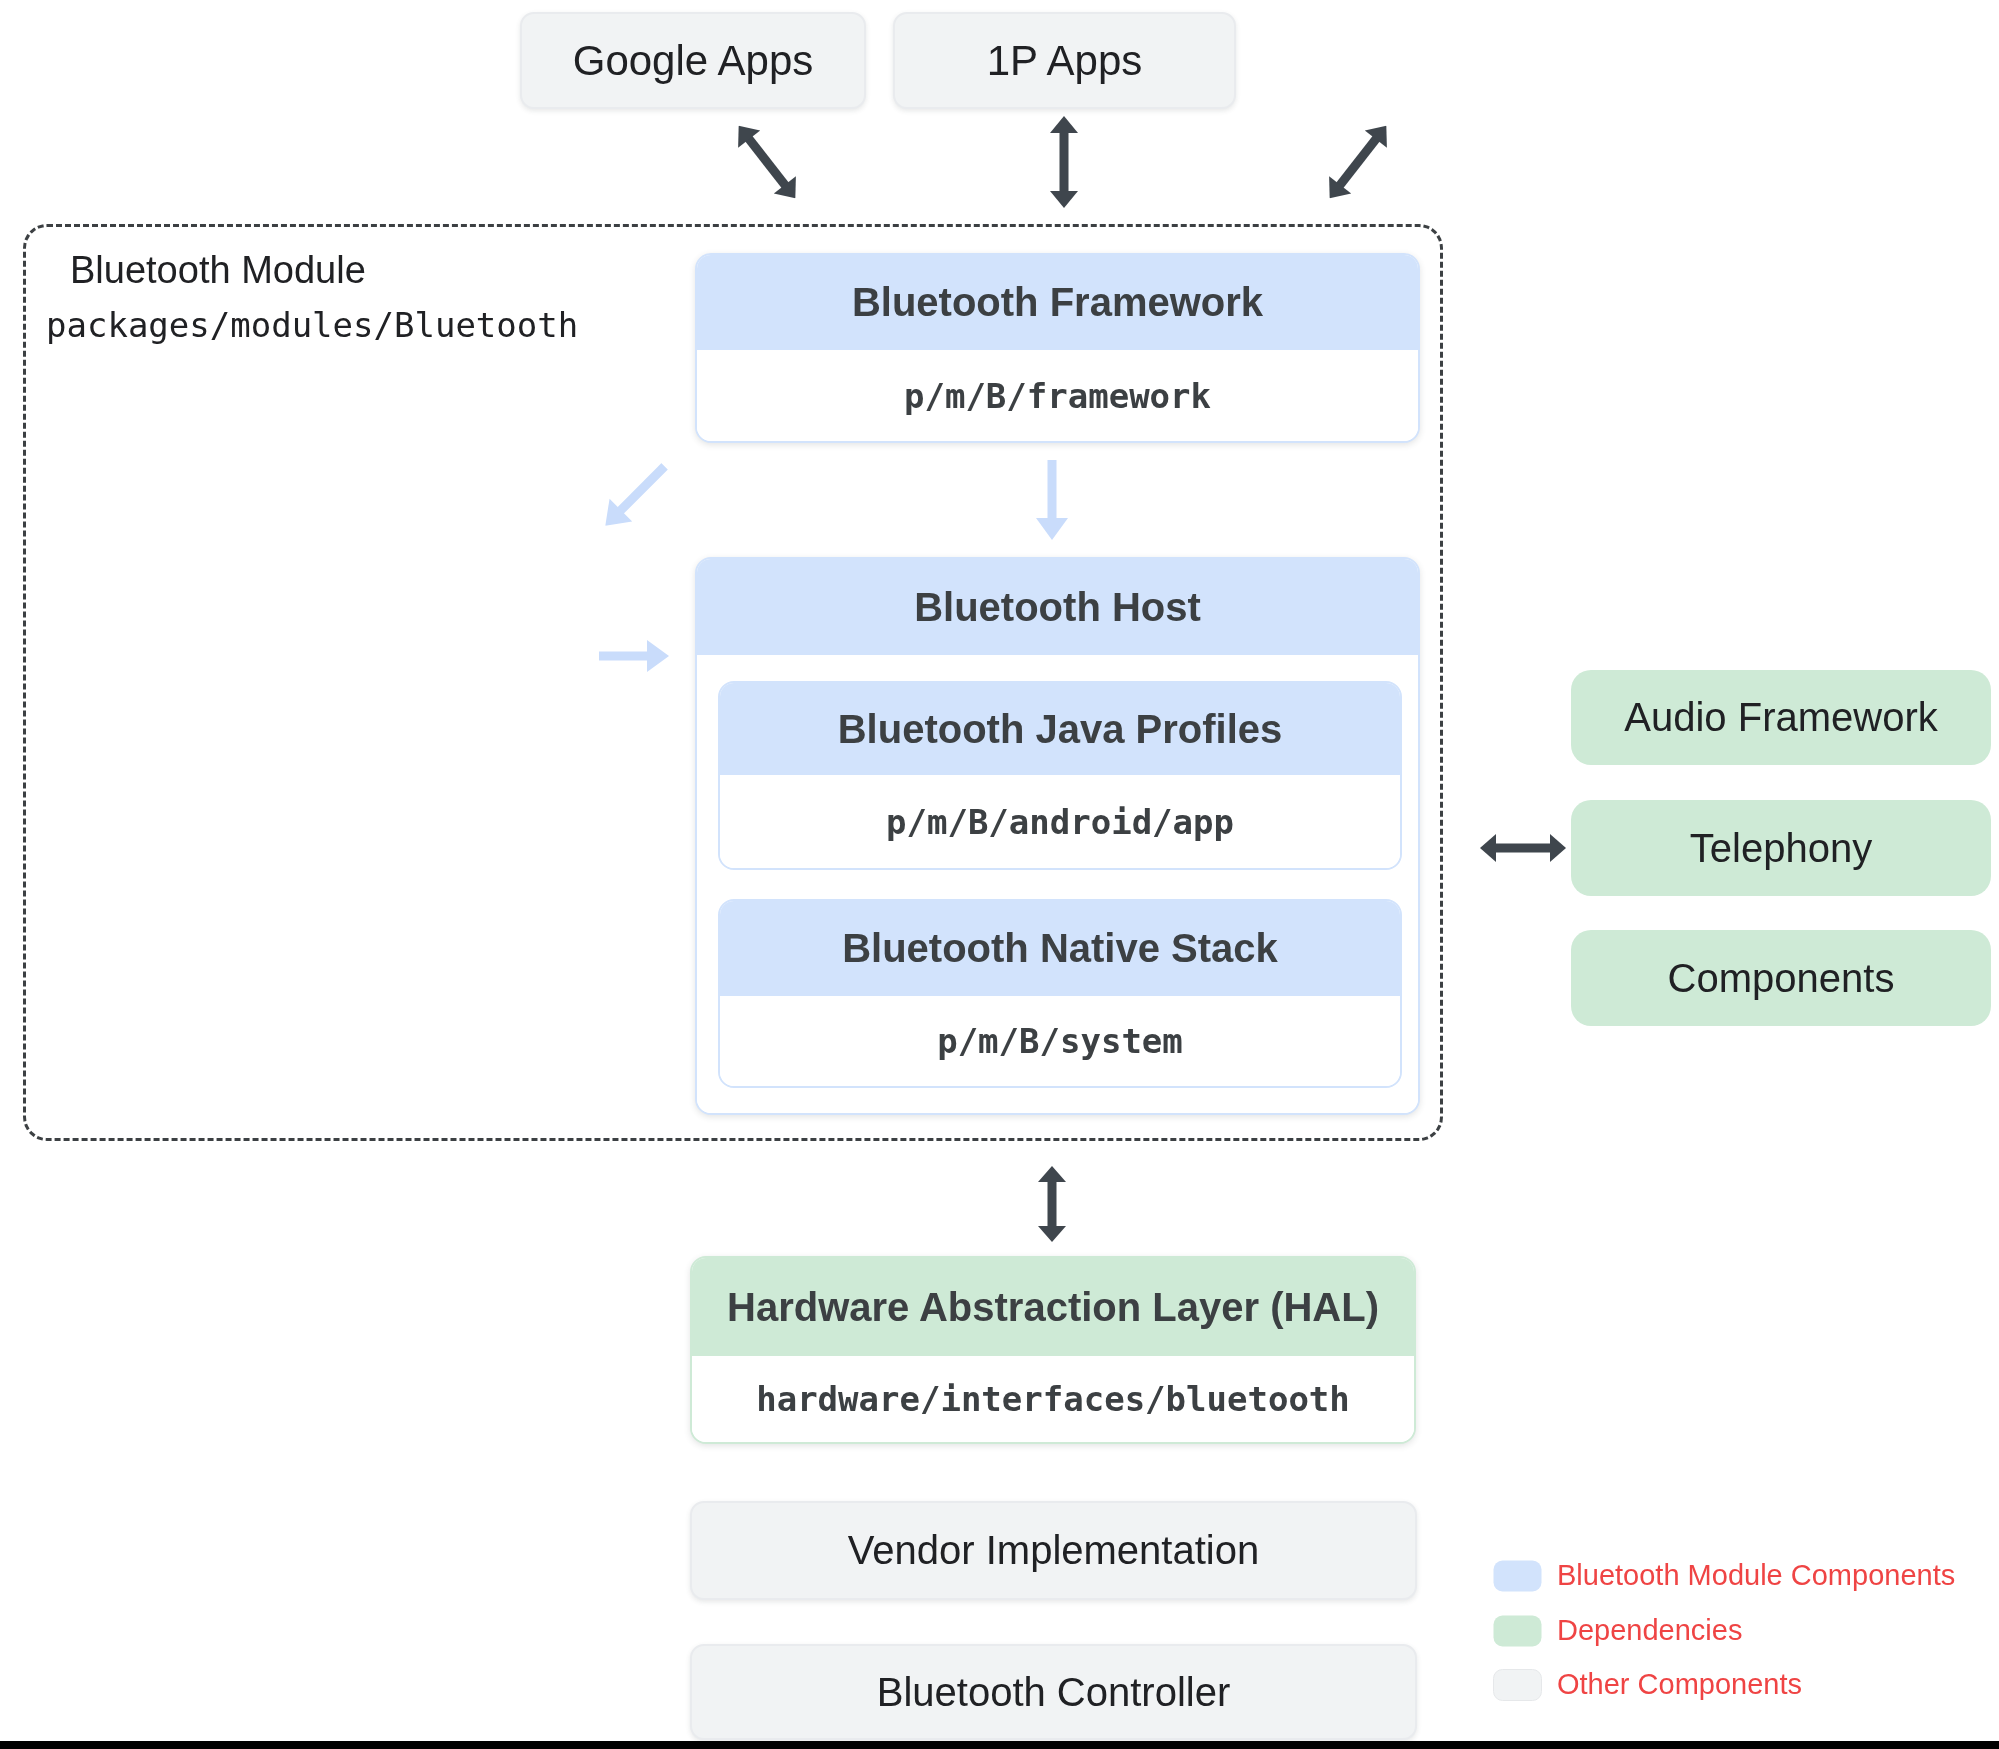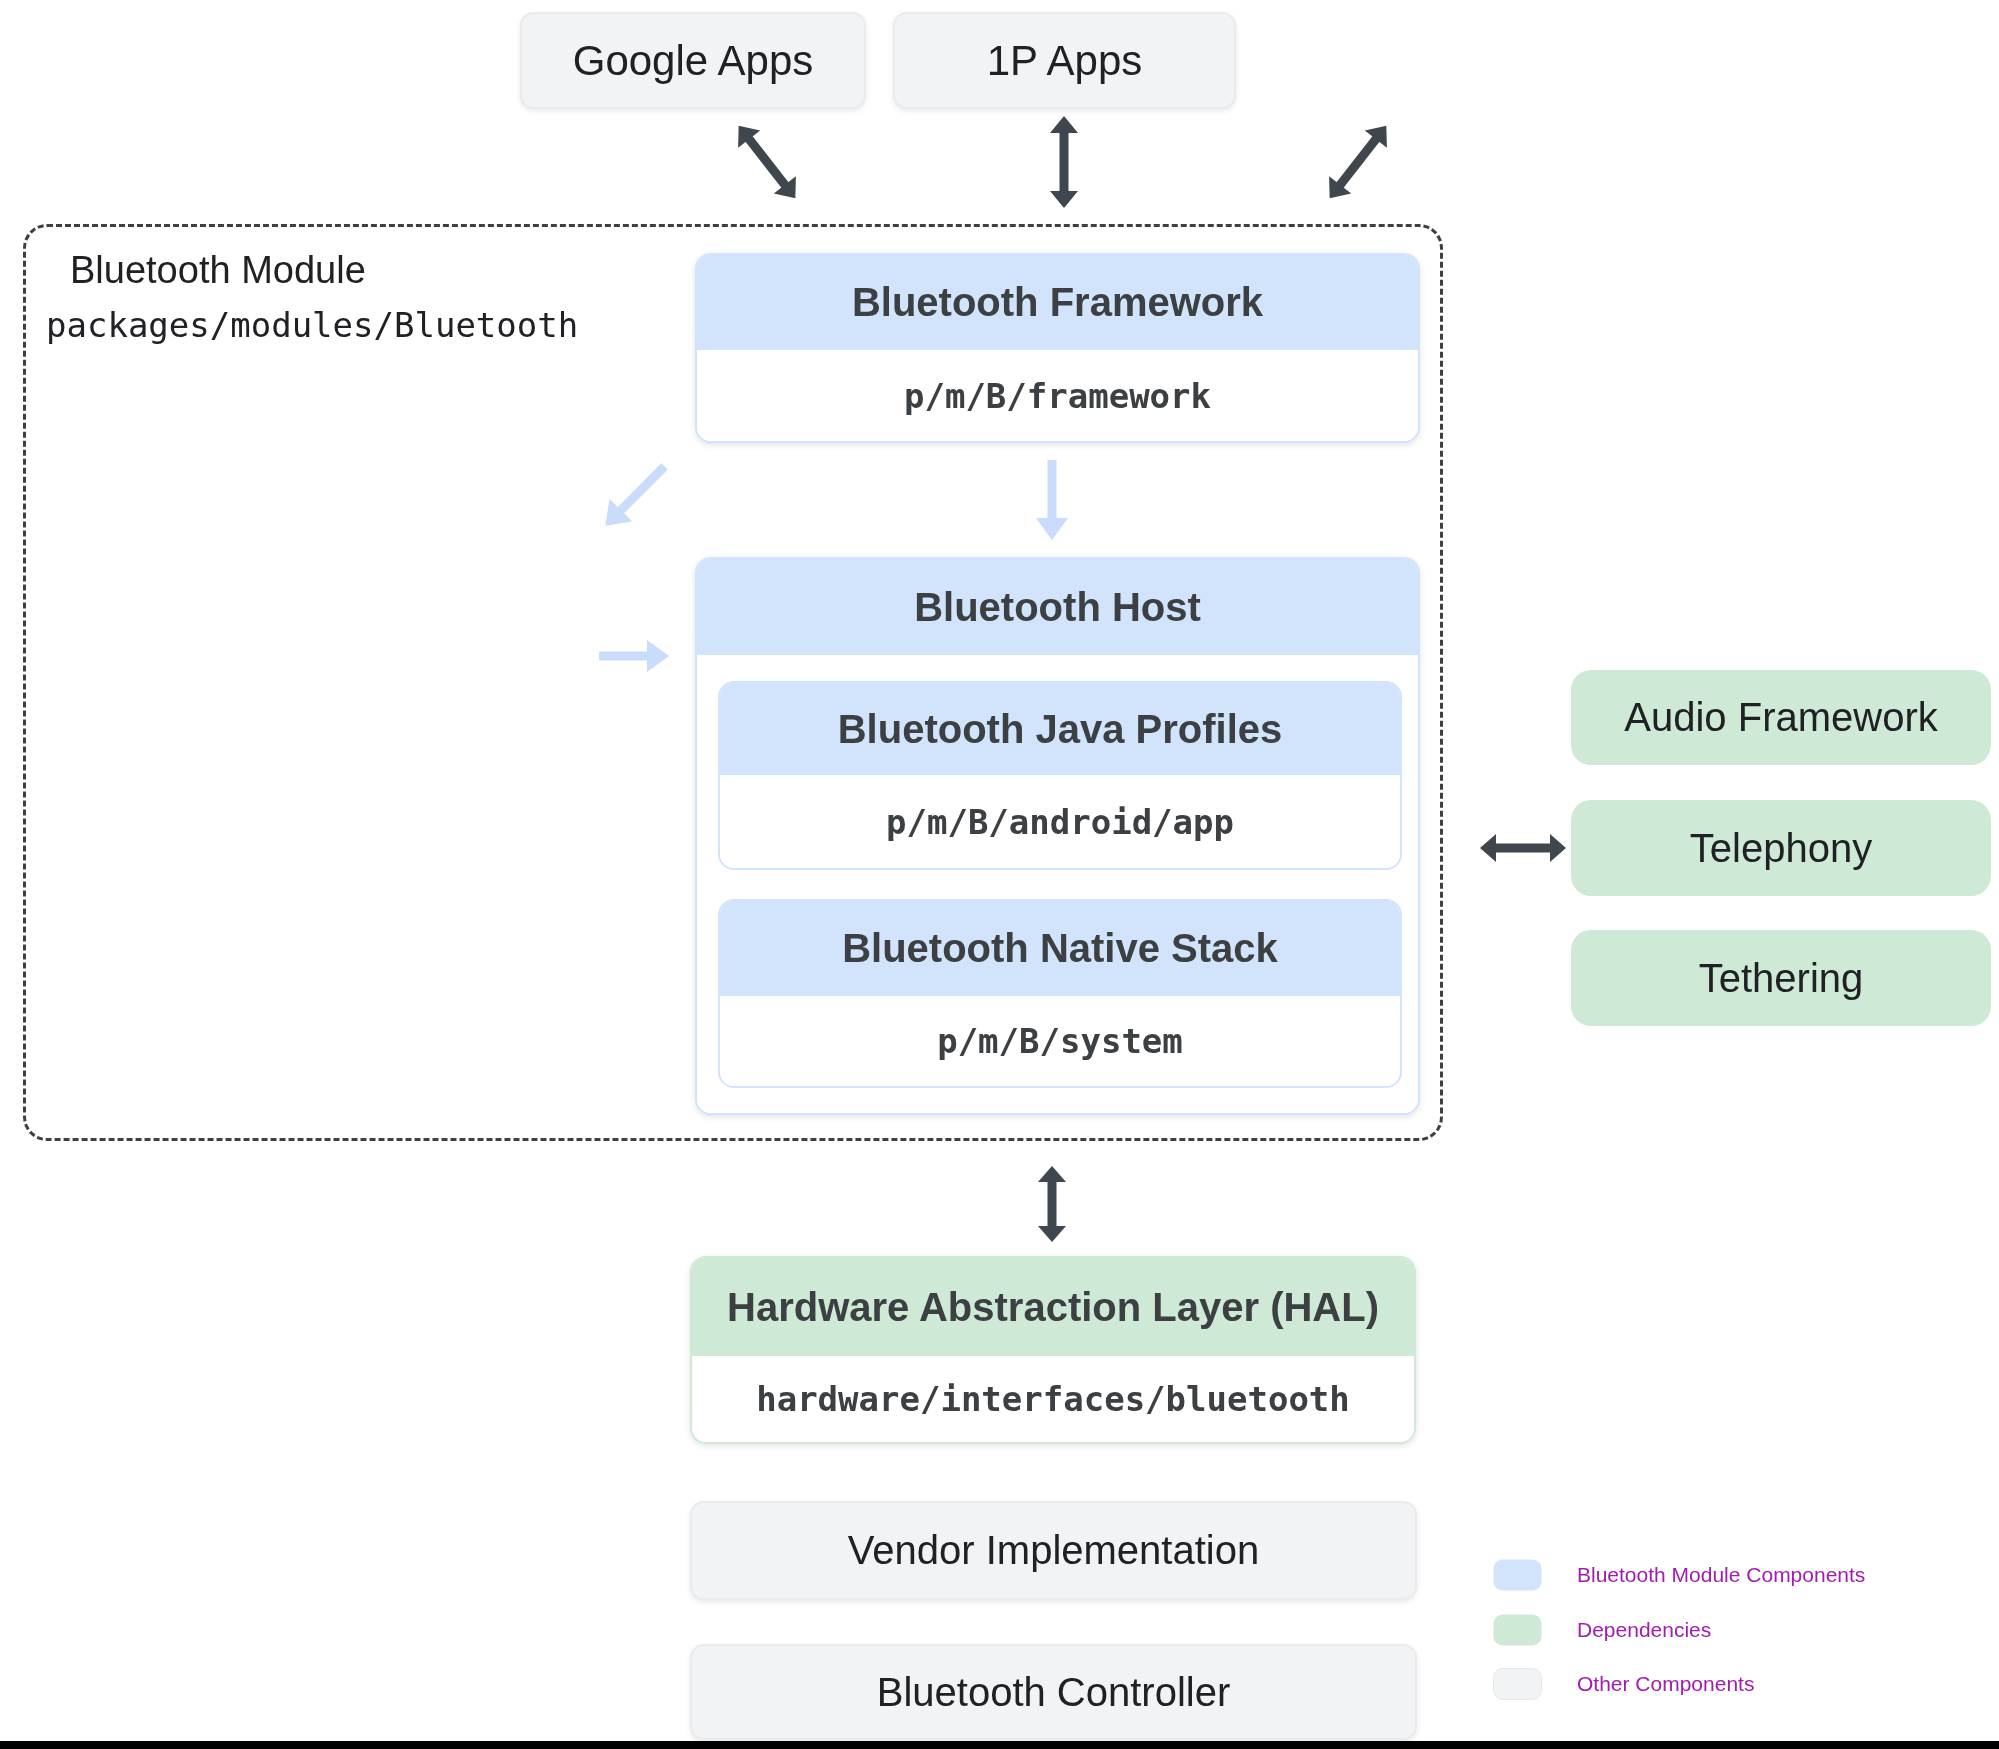--- a/index.html
+++ b/index.html
@@ -38,21 +38,21 @@
   .mono{font-family:"DejaVu Sans Mono",monospace;font-size:34px;color:#3c4043;}
   
   .module-box{
     position:absolute;left:23px;top:224px;width:1420px;height:917px;
     border:3px dashed #3c4043;border-radius:24px;box-sizing:border-box;
   }
   .module-title{position:absolute;left:20px;top:22px;font-size:38px;color:#202124;margin-left:24px;}
   .module-path{position:absolute;left:20px;top:78px;font-size:34px;color:#202124;}
   
   .legend-row{position:absolute;display:flex;align-items:center;}
-  .legend-label{font-size:21px;color:#a21caf;margin-left:35px;white-space:nowrap;}
+  .legend-label{font-size:29px;color:#ef4444;margin-left:15px;white-space:nowrap;}
   
   .bottom-strip{position:absolute;left:0;top:1741px;width:1999px;height:8px;background:#000000;}
   .arrow{position:absolute;}
 </style>
 </head>
 <body>
 
 <div class="canvas">
 
   <div class="appbox" style="left:520px;top:12px;width:342px;height:93px">
@@ -134,21 +134,21 @@
     </div>
   </div>
 
   <div class="greenbox" style="left:1571px;top:670px;width:420px;height:95px">
     <span>Audio Framework</span>
   </div>
   <div class="greenbox" style="left:1571px;top:800px;width:420px;height:96px">
     <span>Telephony</span>
   </div>
   <div class="greenbox" style="left:1571px;top:930px;width:420px;height:96px">
-    <span>Tethering</span>
+    <span>Components</span>
   </div>
 
   <svg class="arrow" style="left:1480px;top:831px" width="86" height="34" viewBox="0 0 86 34">
     <rect x="13" y="12.5" width="60" height="9" fill="#3f464d"></rect>
     <polygon points="0,17 16,3 16,31" fill="#3f464d"></polygon>
     <polygon points="86,17 70,3 70,31" fill="#3f464d"></polygon>
   </svg>
 
   <svg class="arrow" style="left:1034px;top:1166px" width="36" height="76" viewBox="0 0 36 76">
     <rect x="13.5" y="13" width="9" height="50" fill="#3f464d"></rect>

